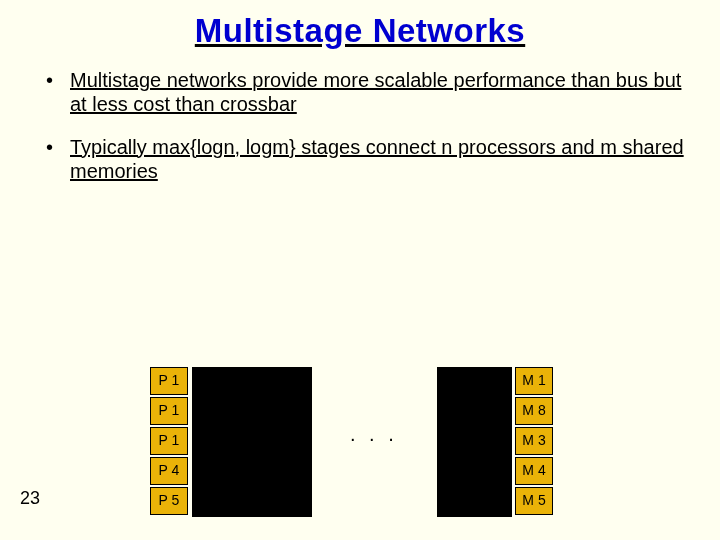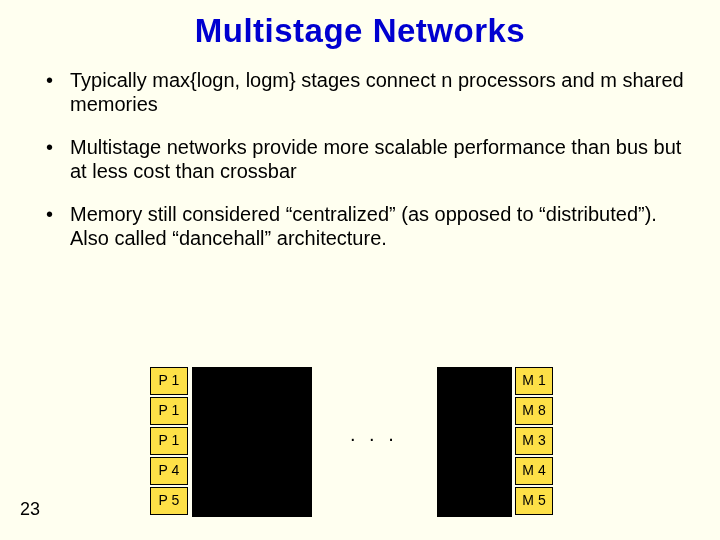--- a/index.html
+++ b/index.html
@@ -9,20 +9,21 @@
     font-family: "Comic Sans MS", "Comic Sans", cursive, sans-serif;
     color: #000;
     position: relative;
     overflow: hidden;
   }
   .slide {
     width: 720px;
     height: 540px;
     position: relative;
     padding: 12px 28px 0 28px;
+    text-decoration: underline;
   }
   .title {
     color: #0000d0;
     font-size: 33px;
     font-weight: bold;
     text-align: center;
     margin-bottom: 18px;
     letter-spacing: 0.5px;
   }
   ul.bullets {
@@ -53,21 +54,21 @@
   .col {
     position: absolute;
     top: 0;
   }
   .pcol  { left: 150px; width: 38px; }
   .mcol  { left: 515px; width: 16px; }
   .box {
     width: 38px;
     height: 28px;
     border: 1.5px solid #000;
-    background: #fde047;
+    background: #eab308;
     font-size: 14px;
     line-height: 25px;
     text-align: center;
     font-family: Arial, sans-serif;
     margin-bottom: 2px;
   }
   .blackblock {
     position: absolute;
     background: #000;
     top: 0;
@@ -79,41 +80,40 @@
     position: absolute;
     left: 350px;
     top: 56px;
     font-size: 20px;
     letter-spacing: 4px;
     font-family: Arial, sans-serif;
   }
   .slide-number {
     position: absolute;
     left: 20px;
-    bottom: 20px;
+    bottom: 31px;
     font-size: 18px;
   }
   .footer {
     position: absolute;
     right: 10px;
     bottom: 20px;
     font-size: 16px;
   }
 </style>
 </head>
 <body>
 
 <div class="slide">
 
   <div class="title">Multistage Networks</div>
 
   <ul class="bullets">
+    <li>Multistage networks provide more scalable performance than bus but at less cost than crossbar</li>
     <li>Typically max{logn, logm} stages connect n processors and m shared memories</li>
-    <li>Multistage networks provide more scalable performance than bus but at less cost than crossbar</li>
-    <li>Memory still considered “centralized” (as opposed to “distributed”). Also called “dancehall” architecture.</li>
   </ul>
 
   <div class="diagram">
 
     <div class="col pcol">
       <div class="box">P 1</div>
       <div class="box">P 1</div>
       <div class="box">P 1</div>
       <div class="box">P 4</div>
       <div class="box">P 5</div>

